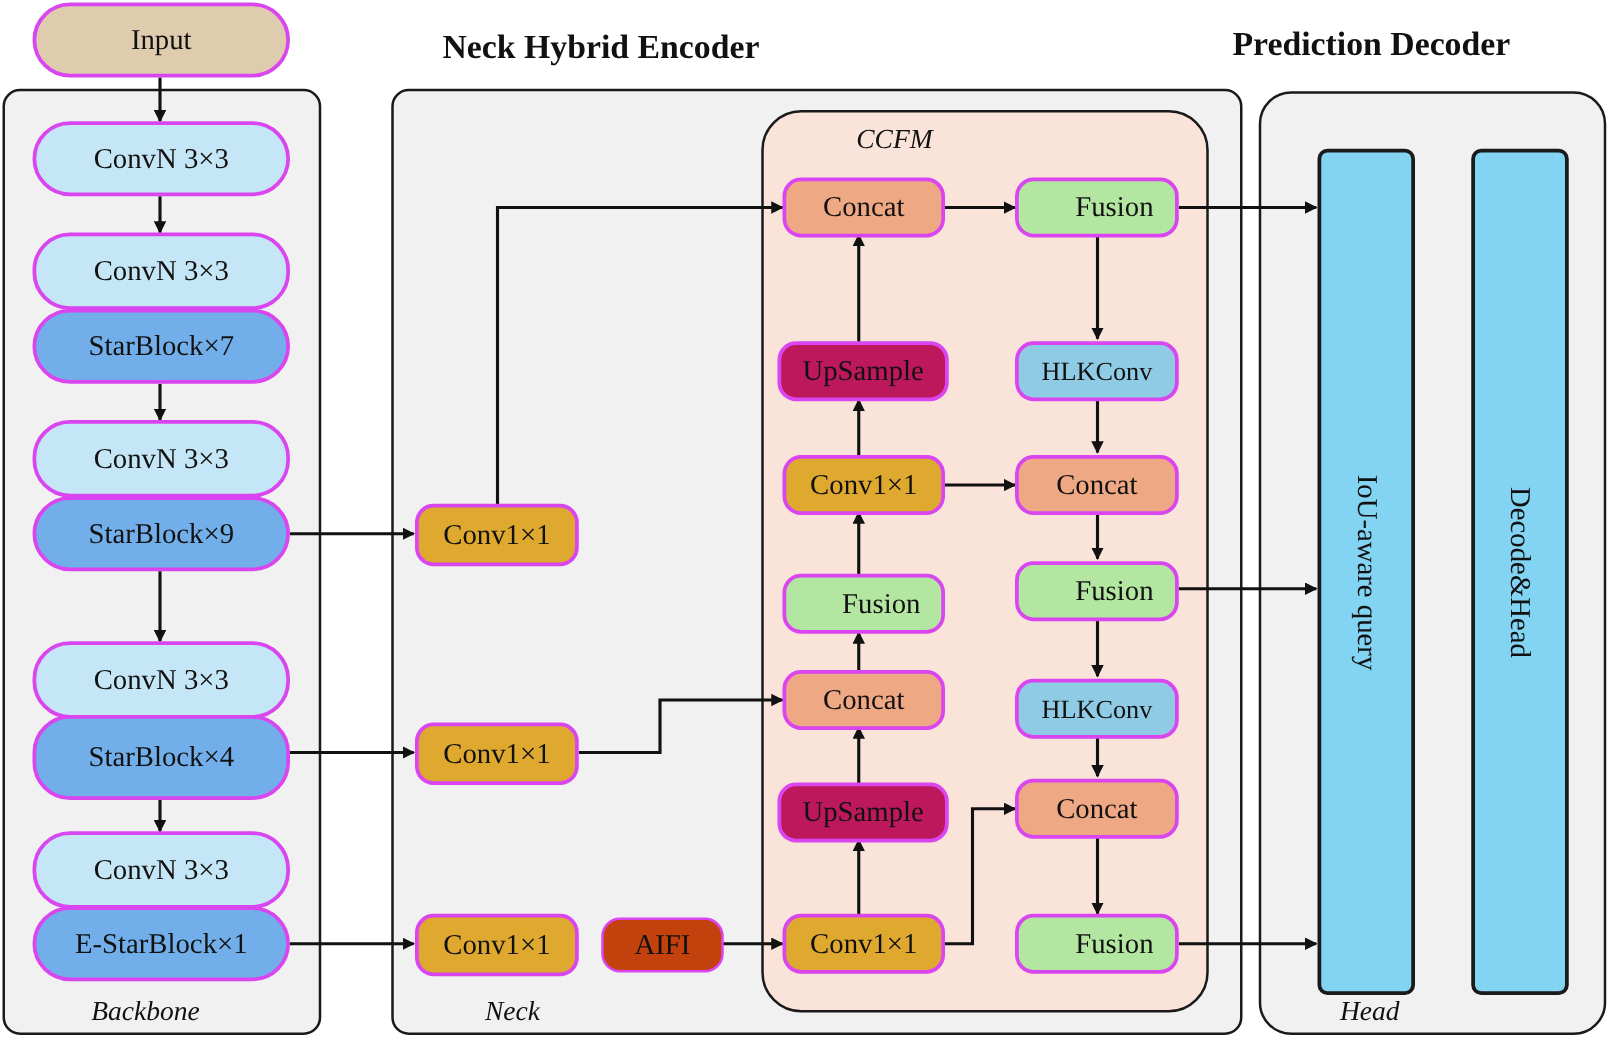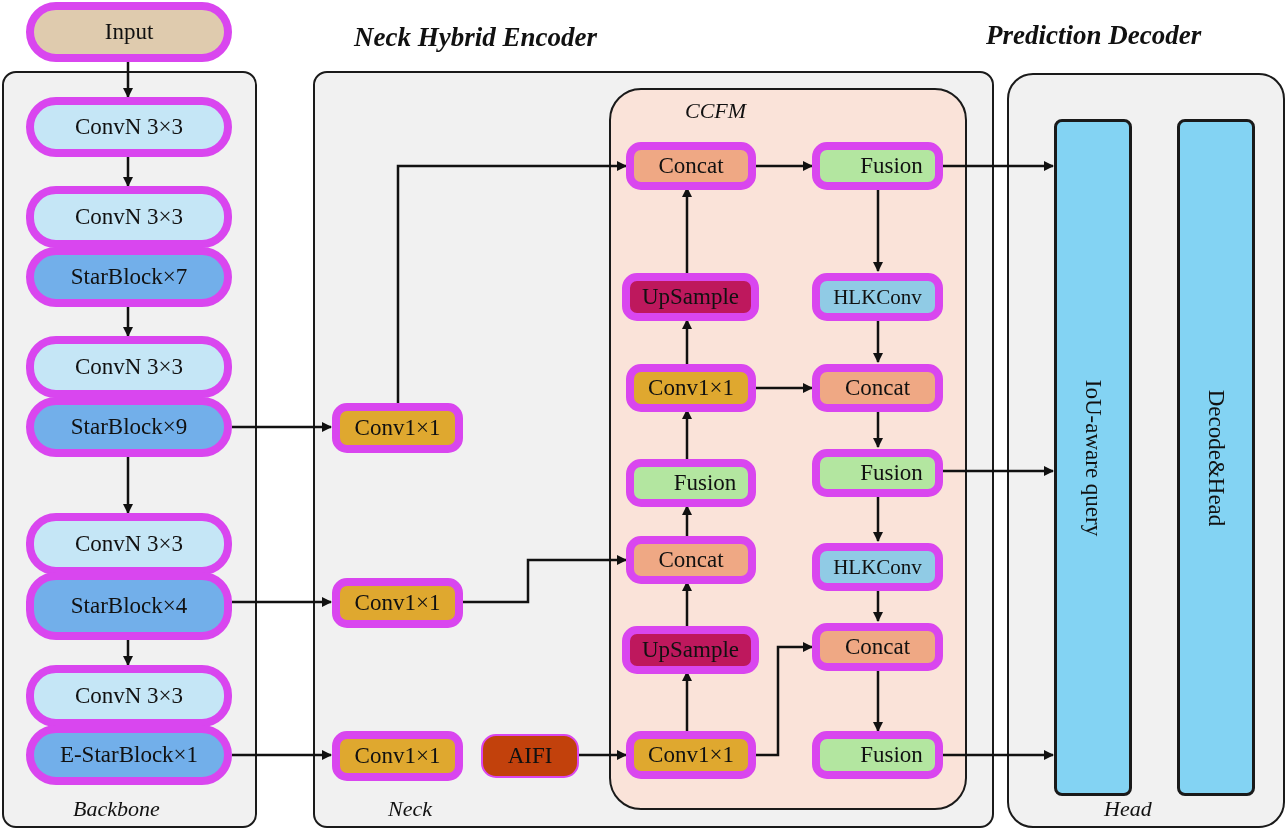--- a/index.html
+++ b/index.html
@@ -1,22 +1,22 @@
 <!DOCTYPE html>
 <html><head>
 <meta charset="utf-8">
 <style>
   html, body { margin:0; padding:0; background:#ffffff; }
   body { width:1287px; height:839px; position:relative; overflow:hidden;
          font-family:"Liberation Serif", serif; color:#111; }
   .abs { position:absolute; box-sizing:border-box; }
-  .title { font-weight:bold; font-size:27px; white-space:nowrap;font-style:italic; }
+  .title { font-weight:bold; font-size:27px; white-space:nowrap; }
   .panel { background:#f1f1f1; border:2px solid #1a1a1a; border-radius:14px; }
   .ccfm { background:#fae3d9; border:2px solid #1a1a1a; border-radius:32px; }
-  .node { border:8px solid #d946ef; display:flex; align-items:center; justify-content:center;
+  .node { border:3px solid #d946ef; display:flex; align-items:center; justify-content:center;
           font-size:23px; white-space:nowrap; }
   .pill { border-radius:30px; }
   .rbox { border-radius:15px; }
   .input { background:#dfcbae; }
   .conv3 { background:#c5e6f6; }
   .star { background:#72afea; }
   .c11 { background:#dfa82f; }
   .aifi { background:#c2410c; }
   .concat { background:#efa884; }
   .fusion { background:#b3e6a0;padding-left:28px; }
@@ -34,21 +34,21 @@
 <div class="abs title" style="left:354px;top:22px;">Neck Hybrid Encoder</div>
 <div class="abs title" style="left:986px;top:20px;">Prediction Decoder</div>
 
 <div class="abs panel" style="left:2px;top:71px;width:255px;height:757px;"></div>
 <div class="abs panel" style="left:313px;top:71px;width:681px;height:757px;"></div>
 <div class="abs panel" style="left:1007px;top:73px;width:278px;height:755px;border-radius:26px;"></div>
 <div class="abs ccfm" style="left:609px;top:88px;width:358px;height:722px;"></div>
 
 <div class="abs label" style="left:73px;top:796px;">Backbone</div>
 <div class="abs label" style="left:388px;top:796px;">Neck</div>
-<div class="abs label" style="left:1104px;top:796px;">Head</div>
+<div class="abs label" style="left:1072px;top:796px;">Head</div>
 <div class="abs label" style="left:685px;top:98px;">CCFM</div>
 
 <svg class="wires" width="1287" height="839">
   <defs>
     <marker id="ah" markerWidth="10" markerHeight="10" refX="9" refY="5" orient="auto" markerUnits="userSpaceOnUse">
       <path d="M0,0 L10,5 L0,10 Z" fill="#111"></path>
     </marker>
   </defs>
   <g stroke="#111" stroke-width="2.5" fill="none" marker-end="url(#ah)">
 

